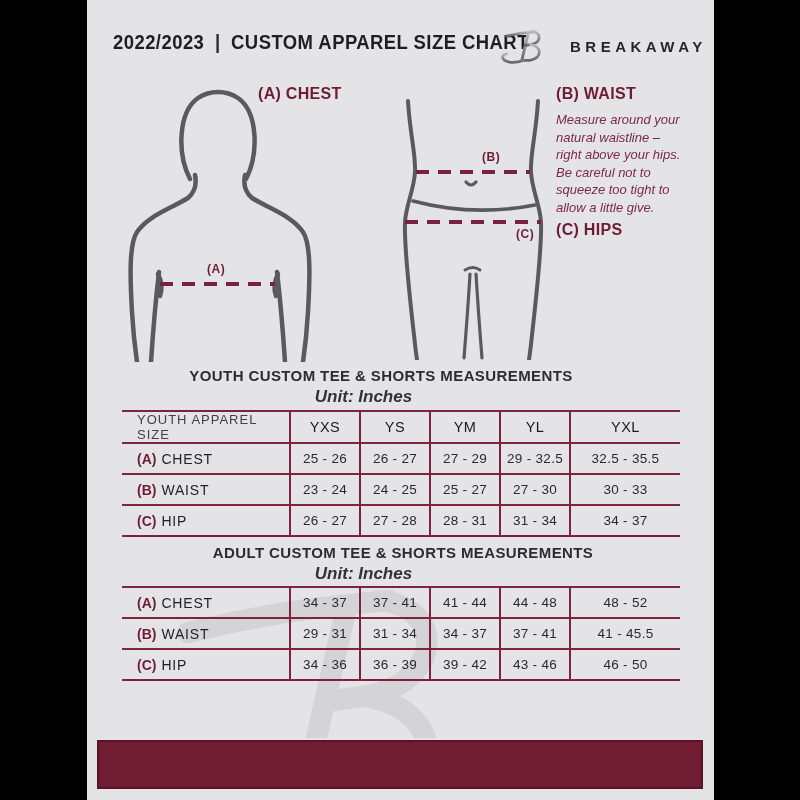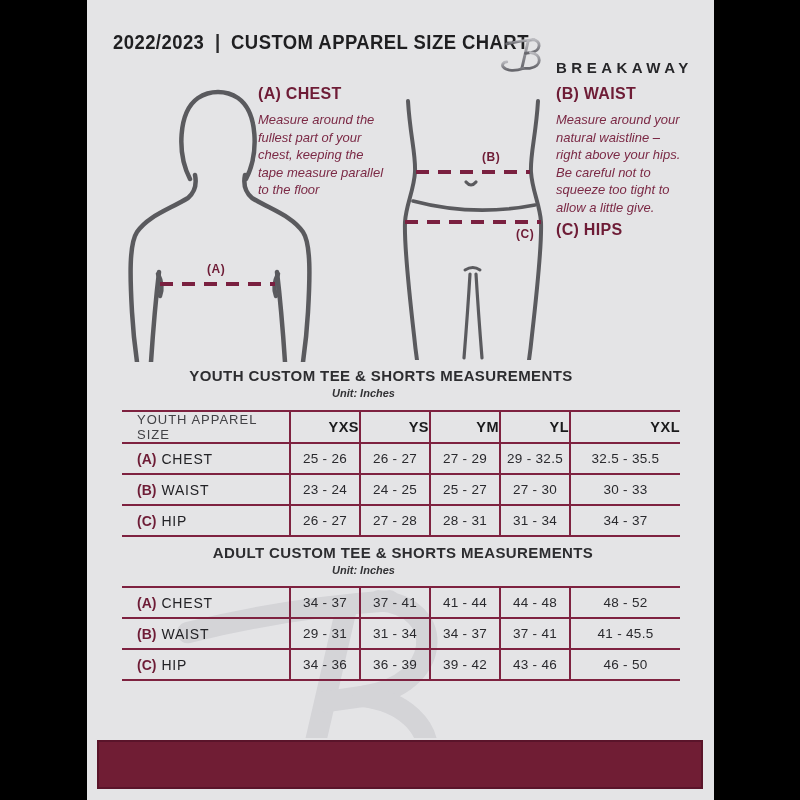--- a/index.html
+++ b/index.html
@@ -6,45 +6,45 @@
   html,body { width:800px; height:800px; }
   .canvas { position:relative; width:800px; height:800px; background:#000; overflow:hidden;
             font-family:"Liberation Sans", sans-serif; }
   .content { position:absolute; left:87px; top:0; width:627px; height:800px; background:#e4e4e6; }
   .abs { position:absolute; }
 
   
   .hdr-title { left:26px; top:30px; white-space:nowrap; font-weight:bold; font-size:21px;
                color:#1f1f21; letter-spacing:.5px; transform:scaleX(.88); transform-origin:left top; }
   .hdr-title .sep { margin:0 12px; font-weight:bold; color:#2a2a2c; }
-  .brand { left:414px; top:32px; display:flex; align-items:flex-end; gap:9px; }
+  .brand { left:414px; top:24px; display:flex; align-items:center; gap:23px; }
   .brand-name { font-weight:bold; font-size:15px; letter-spacing:4.5px; color:#27272a; }
 
   
   .guide-h { font-weight:bold; font-size:16px; color:#6e1c36; letter-spacing:.3px; }
   .guide-p { margin-top:8px; font-style:italic; font-size:13px; line-height:17.5px;
              color:#7b2945; white-space:pre-line; }
   .fig-label { position:absolute; font-weight:bold; font-size:12px; color:#6e1c36; letter-spacing:.5px; z-index:2; }
 
   
   .tbl-title { left:0; width:588px; text-align:center; font-weight:bold; font-size:15px;
                color:#2d2d30; letter-spacing:.4px; z-index:2; }
   .tbl-unit  { left:0; width:553px; text-align:center; font-style:italic; font-weight:bold;
-               font-size:11px; color:#323235; z-index:2; }
+               font-size:17px; color:#323235; z-index:2; }
 
   
   table { border-collapse:collapse; table-layout:fixed; width:558px; z-index:2; background:transparent; }
   table { border-top:2px solid #7e2240; }
   tr { border-bottom:2px solid #7e2240; }
   th, td { text-align:center; vertical-align:middle; font-weight:normal; }
   .vline { border-left:2px solid #7e2240; }
   tr.hrow { height:18px; }
   tr.drow { height:31px; }
   .size-col-h { font-size:13px; letter-spacing:1px; color:#424246; text-align:left; padding-left:15px; }
-  .size-h { font-weight:bold; font-size:14.5px; color:#1a1a1c; letter-spacing:.5px;text-align:right; }
+  .size-h { font-weight:normal; font-size:14.5px; color:#1a1a1c; letter-spacing:.5px; }
   .row-label { text-align:left; padding-left:15px; font-size:14px; }
   .row-key { font-weight:bold; color:#6e1c36; }
   .row-name { color:#222226; letter-spacing:.8px; margin-left:5px; }
   .val { font-size:13.5px; color:#2a2a2e; letter-spacing:.3px; }
 
   
   .fig { position:absolute; z-index:1; }
 
   
   .watermark-wrap { position:absolute; left:58px; top:552px; width:340px; height:186px;
@@ -107,25 +107,20 @@
         <path d="M 88,179 C 90,212 92,238 94,263" stroke-width="3.2"></path>
       </g>
       <path d="M 28,77 L 142,77" stroke="#7a2040" stroke-width="4" stroke-dasharray="13 9" fill="none"></path>
       <path d="M 17,127 L 153,127" stroke="#7a2040" stroke-width="4" stroke-dasharray="13 9" fill="none"></path>
     </svg>
     <div class="fig-label" style="left:395px; top:150px;">(B)</div>
     <div class="fig-label" style="left:429px; top:227px;">(C)</div>
 
     <div class="abs" style="left:171px; top:85px; width:142px;">
       <div class="guide-h">(A) CHEST</div>
-      <div class="guide-p">Measure around the
-fullest part of your
-chest, keeping the
-tape measure parallel
-to the floor</div>
     </div>
     <div class="abs" style="left:469px; top:85px; width:155px;">
       <div class="guide-h">(B) WAIST</div>
       <div class="guide-p">Measure around your
 natural waistline –
 right above your hips.
 Be careful not to
 squeeze too tight to
 allow a little give.</div>
     </div>

